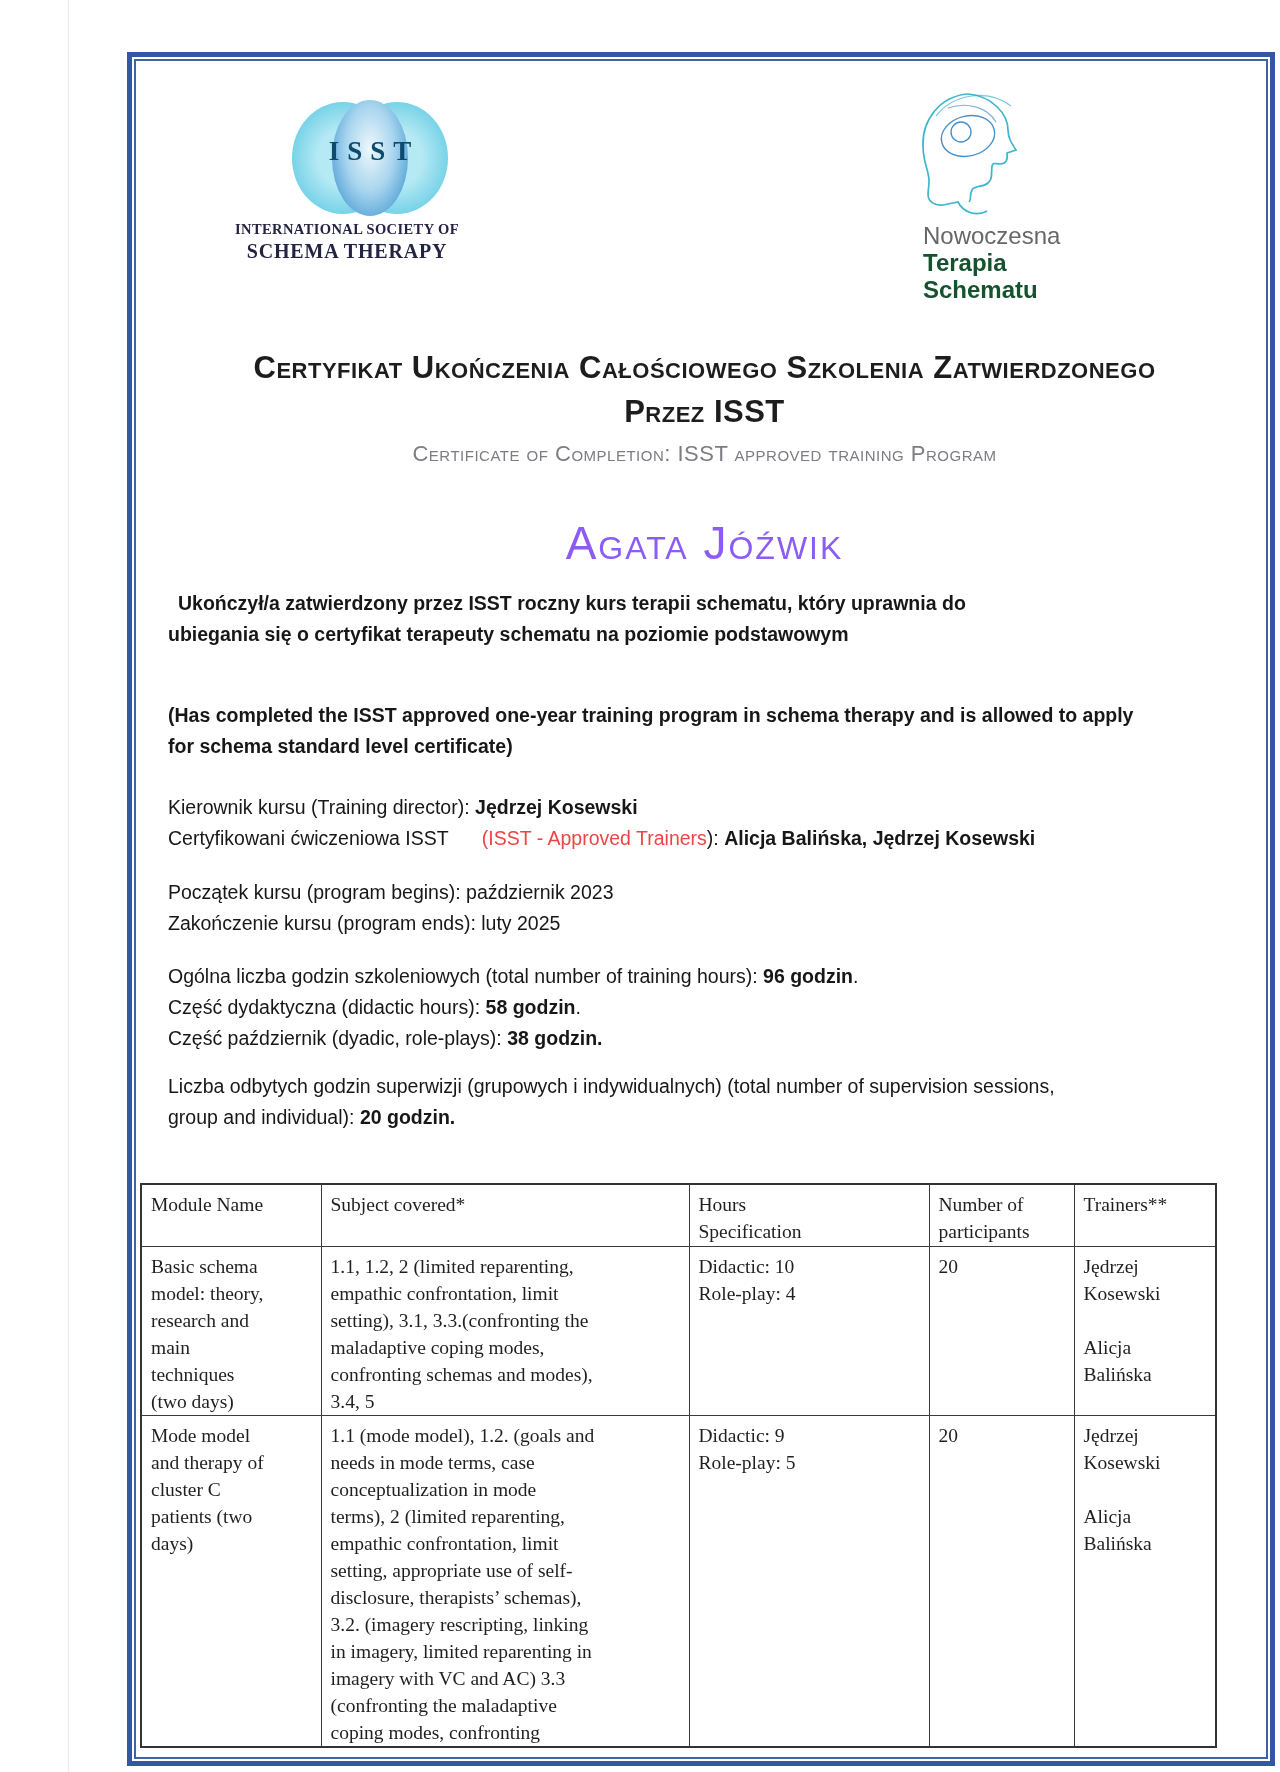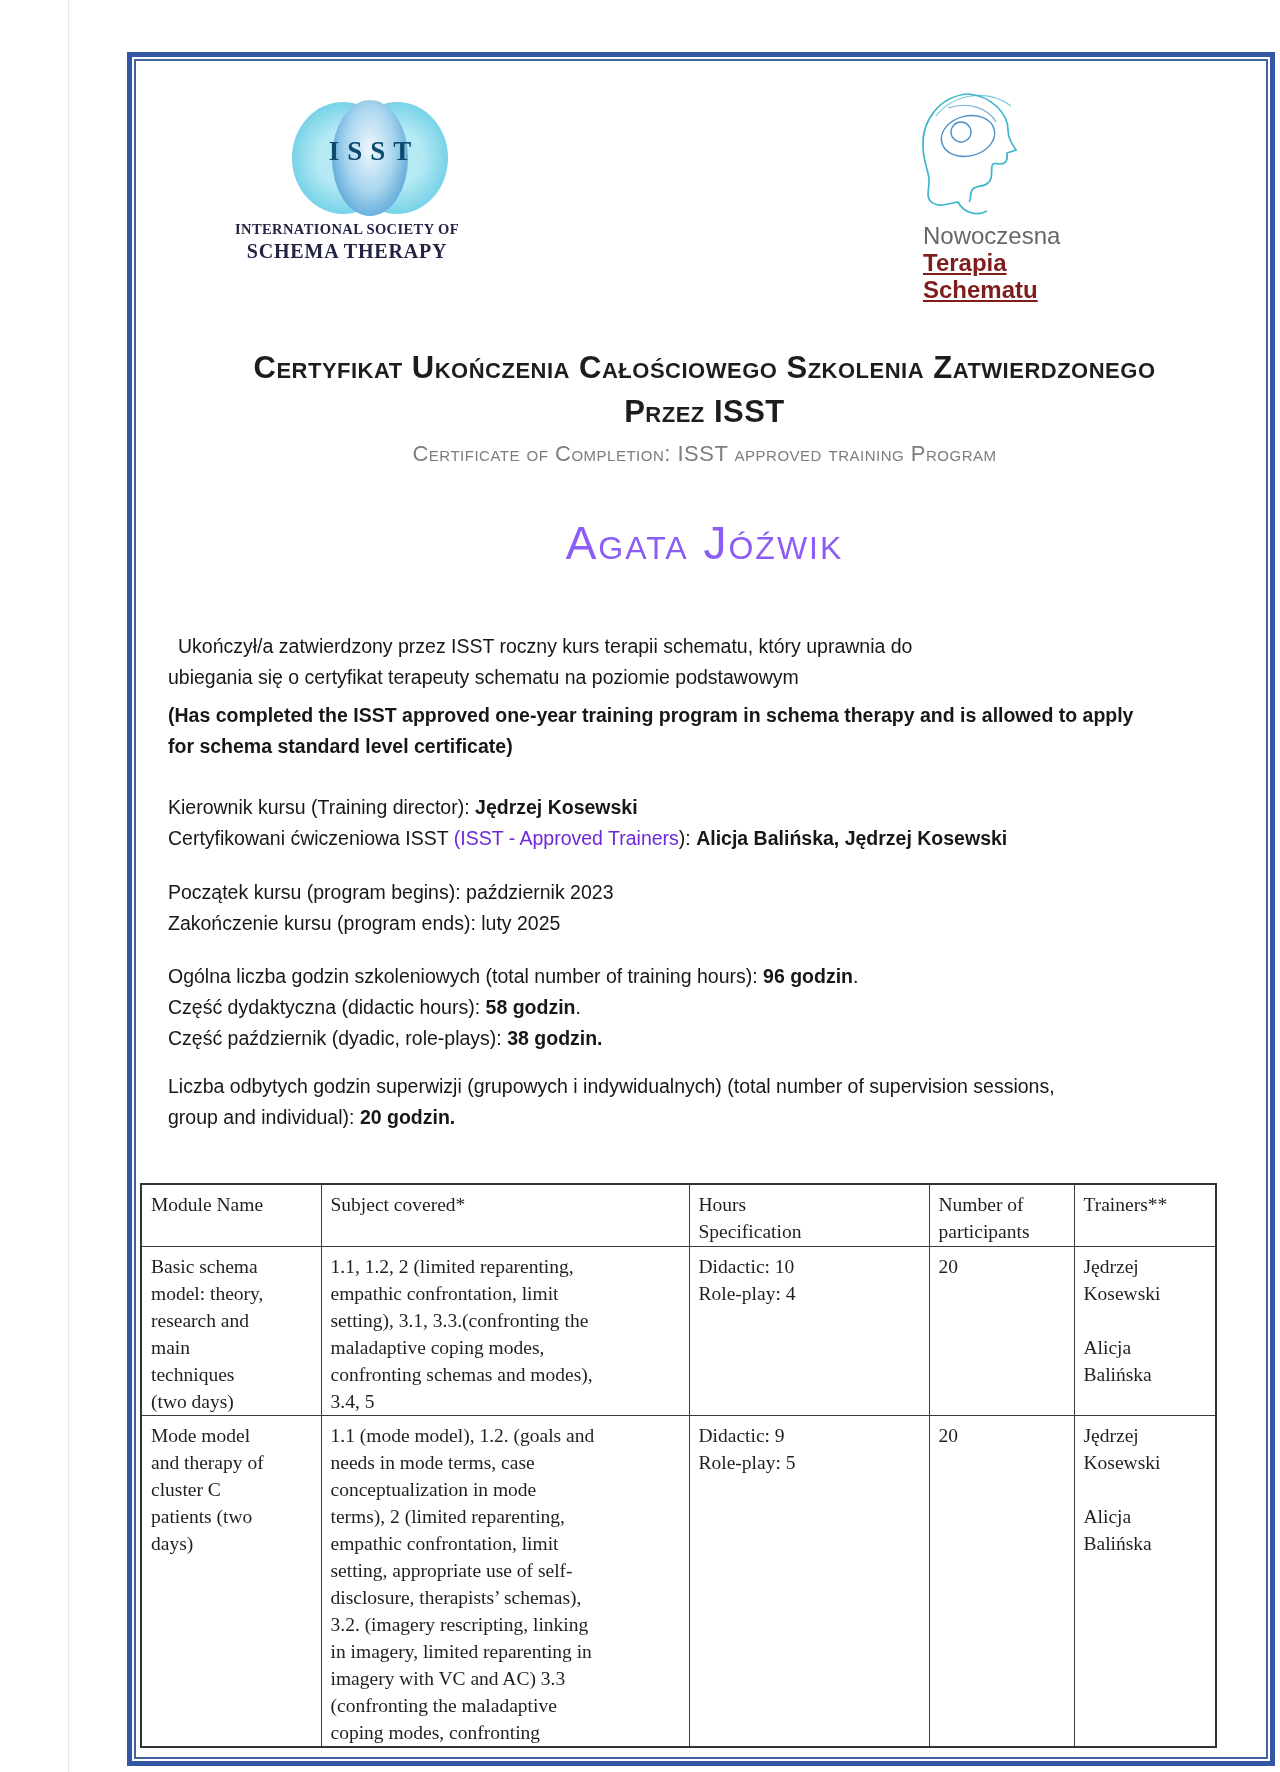--- a/index.html
+++ b/index.html
@@ -23,33 +23,33 @@
     font-family:"Liberation Serif", serif;font-weight:bold;font-size:27px;color:#0c4a6e;
     letter-spacing:8px;text-indent:8px;}
   .isst-text1{left:212px;top:221px;width:270px;text-align:center;font-family:"Liberation Serif", serif;
     font-weight:bold;font-size:14.5px;color:#232344;letter-spacing:0.4px;}
   .isst-text2{left:212px;top:240px;width:270px;text-align:center;font-family:"Liberation Serif", serif;
     font-weight:bold;font-size:20px;color:#232344;letter-spacing:0.8px;}
   
   .nts-logo{left:908px;top:86px;width:120px;height:135px;}
   .nts-text{left:923px;top:222px;width:260px;font-size:24px;line-height:27px;}
   .nts-line1{color:#676767;}
-  .nts-line2,.nts-line3{color:#7f1d1d;font-weight:bold;text-decoration:underline;}
+  .nts-line2,.nts-line3{color:#14532d;font-weight:bold;}
   
   .centercol{left:137px;width:1135px;text-align:center;}
   .title-line{top:350px;font-size:31px;font-weight:bold;color:#1d1d1f;font-variant:small-caps;letter-spacing:0.5px;}
   .title-line2{top:394px;}
   .subtitle{top:441px;font-size:22px;color:#7c7c83;font-variant:small-caps;letter-spacing:0.5px;}
   .recipient{top:516px;font-size:46px;color:#8b5cf6;font-variant:small-caps;letter-spacing:2px;}
   
   .bodytext{left:168px;width:970px;font-size:19.5px;line-height:31px;color:#171717;}
   .preline{white-space:pre-line;}
   .bold{font-weight:bold;}
-  .gray{color:#6d28d9;}
-  .p1{top:631px;font-weight:normal;text-indent:10px;width:1000px;}
+  .gray{color:#ef4444;margin-left:28px;}
+  .p1{top:588px;font-weight:bold;text-indent:10px;width:1000px;}
   .p2{top:700px;font-weight:bold;width:1010px;}
   .l-director{top:792px;width:1010px;}
   .l-trainers{top:823px;width:1040px;}
   .l-begins{top:877px;}
   .l-ends{top:908px;}
   .l-total{top:961px;}
   .l-didactic{top:992px;}
   .l-practice{top:1023px;}
   .l-supervision{top:1071px;width:1010px;}
   

